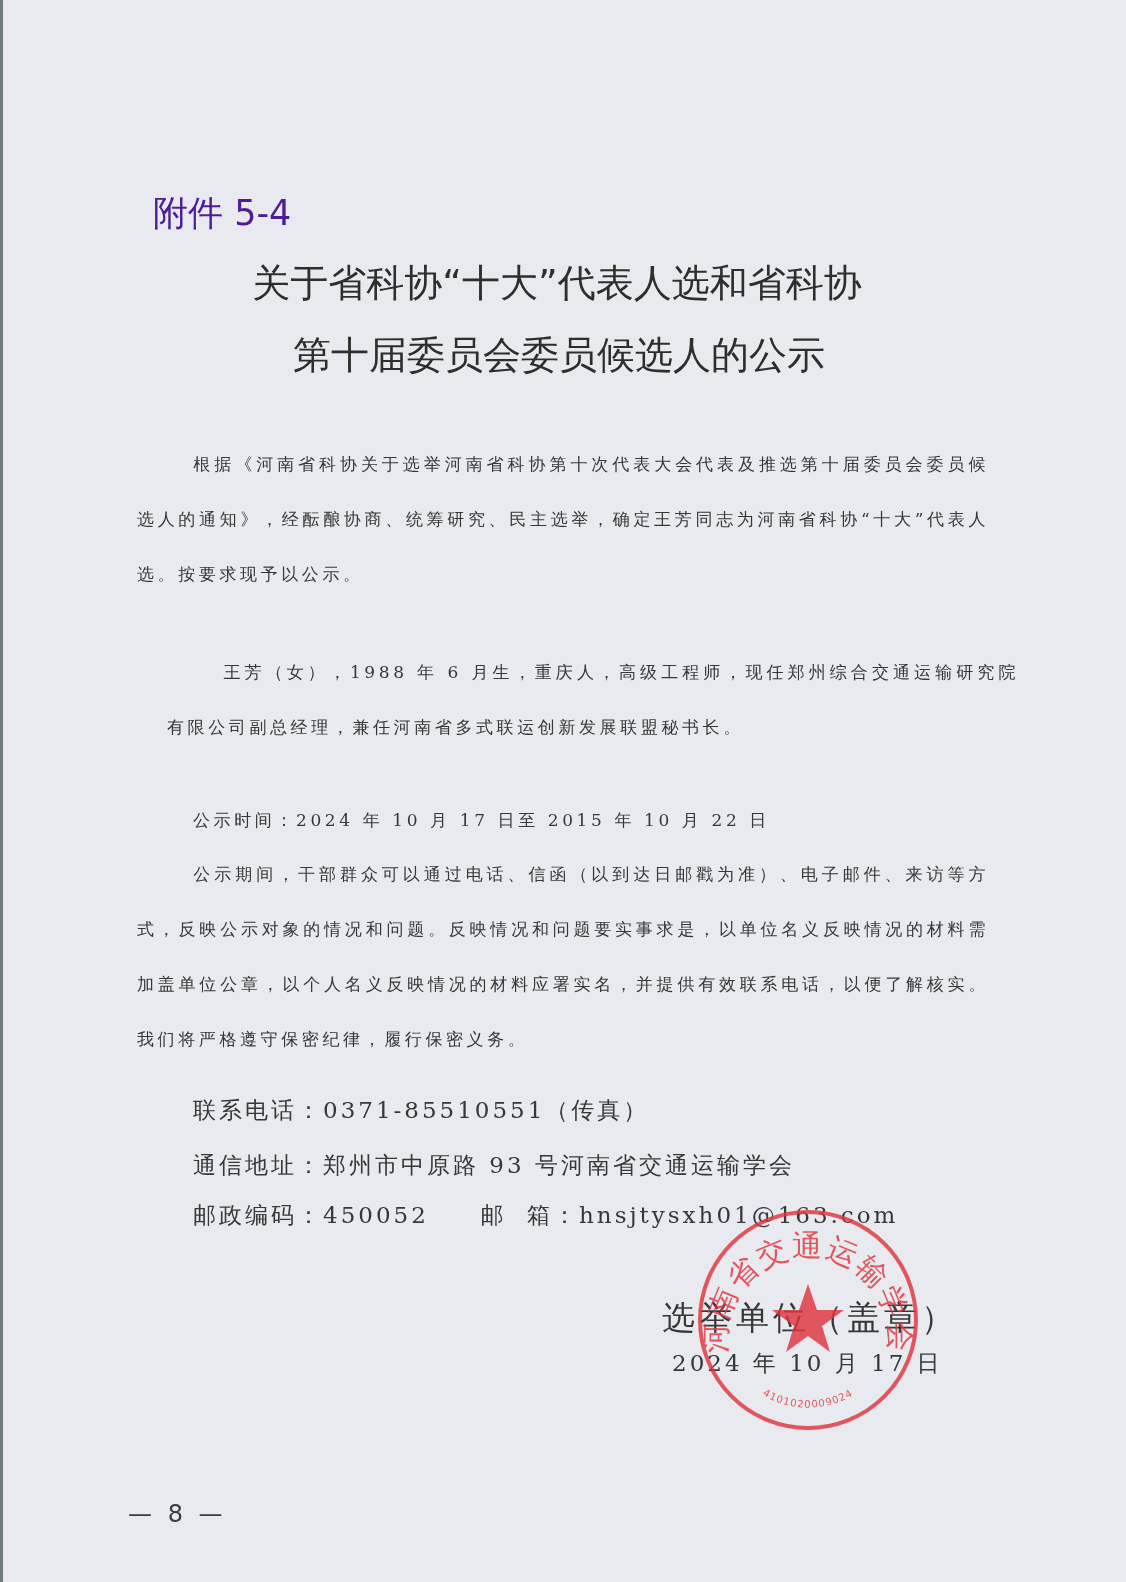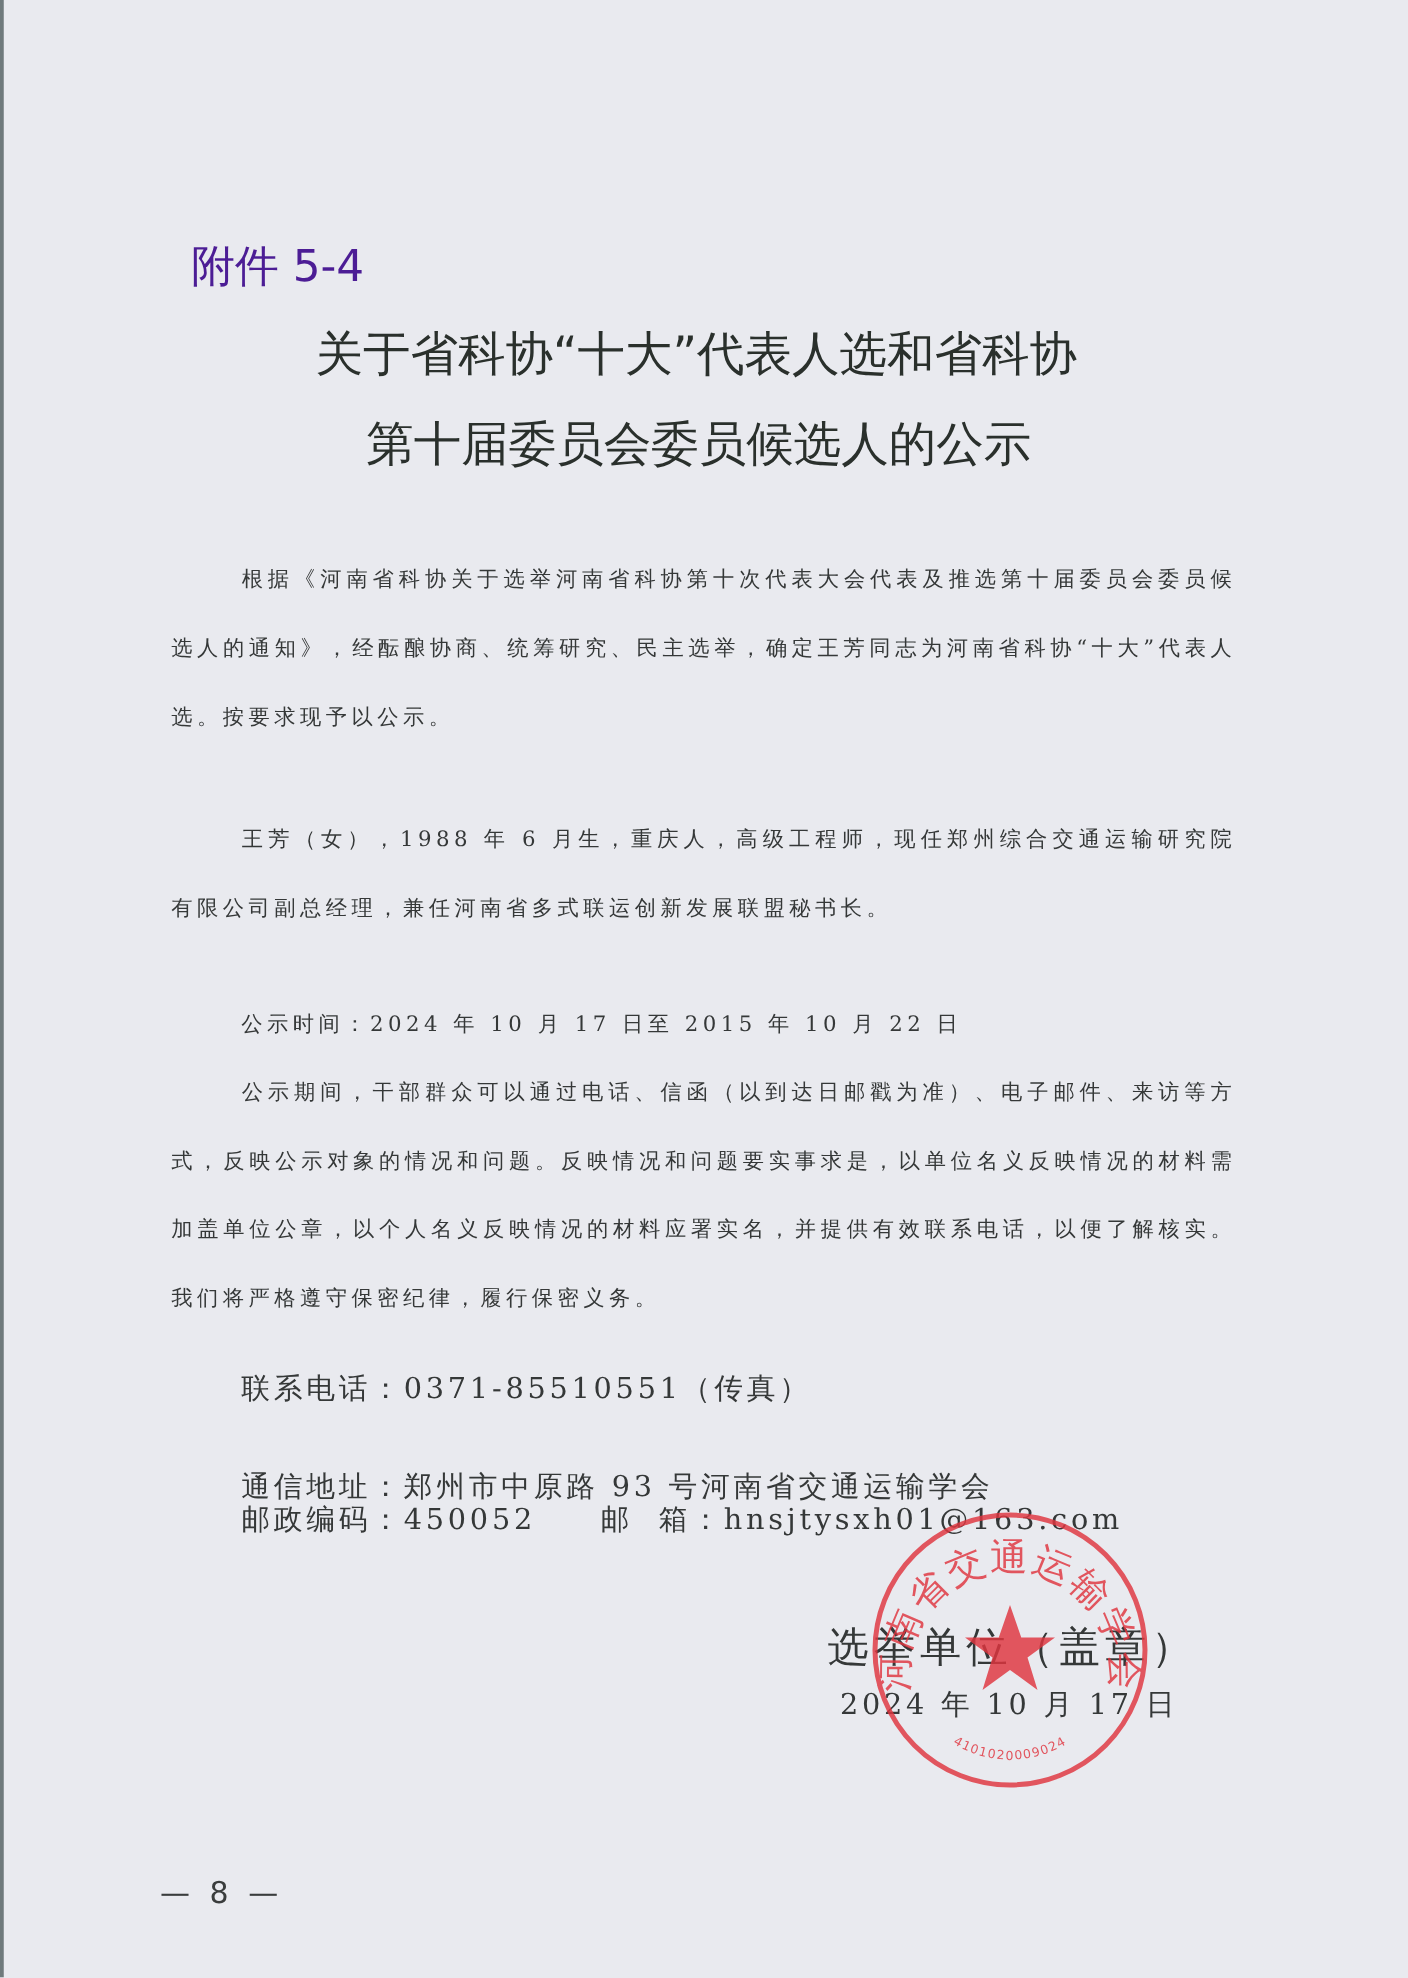--- a/index.html
+++ b/index.html
@@ -10,26 +10,26 @@
     font-family:"DejaVu Serif","Liberation Serif",serif;
   }
   .left-edge { position:absolute; left:0; top:0; width:3px; height:1582px; background:#6f7a7c; }
   .attach { position:absolute; left:153px; top:190px; font-family:"DejaVu Sans","Liberation Sans",sans-serif; font-size:35px; color:#4c1d95; }
   .title { position:absolute; left:0; width:1126px; text-align:center; font-family:"DejaVu Sans","Liberation Sans",sans-serif; font-size:38px; color:#2a302c; letter-spacing:0px; }
   .title.l1 { top:258px; left:-6px; }
   .title.l2 { top:330px; left:-4px; }
   .para { position:absolute; left:137px; width:852px; font-size:17px; line-height:55px; letter-spacing:3.6px; text-align:justify; color:#353838; }
   .para .ind { display:inline-block; width:56px; }
   .p1 { top:437px; }
-  .p2 { top:645px; }
+  .p2 { top:645px;margin-left:30px; }
   .p3 { top:793px; }
   .p4 { top:847px; }
   .line { position:absolute; left:193px; font-size:23px; letter-spacing:3px; color:#353838; white-space:pre; }
   .contact-phone { top:1095px; }
-  .contact-addr { top:1150px;margin-top:24px; }
+  .contact-addr { top:1150px; }
   .contact-post { top:1200px; }
   .signer { position:absolute; left:662px; top:1296px; font-size:33px; letter-spacing:4px; color:#353838; }
   .sign-date { position:absolute; left:672px; top:1348px; font-size:23px; letter-spacing:3px; color:#353838; }
   .stamp { position:absolute; left:694px; top:1206px; width:228px; height:228px; pointer-events:none; opacity:0.82; }
   .pageno { position:absolute; left:128px; top:1500px; font-family:"DejaVu Sans","Liberation Sans",sans-serif; font-size:24px; color:#3a3d3d; letter-spacing:4px; }
 </style>
 </head>
 <body>
 
 <div class="left-edge"></div>

